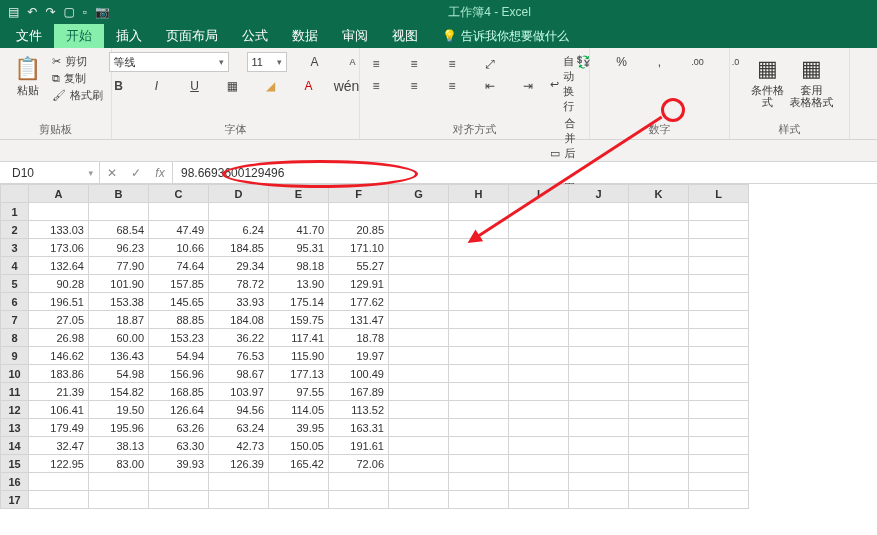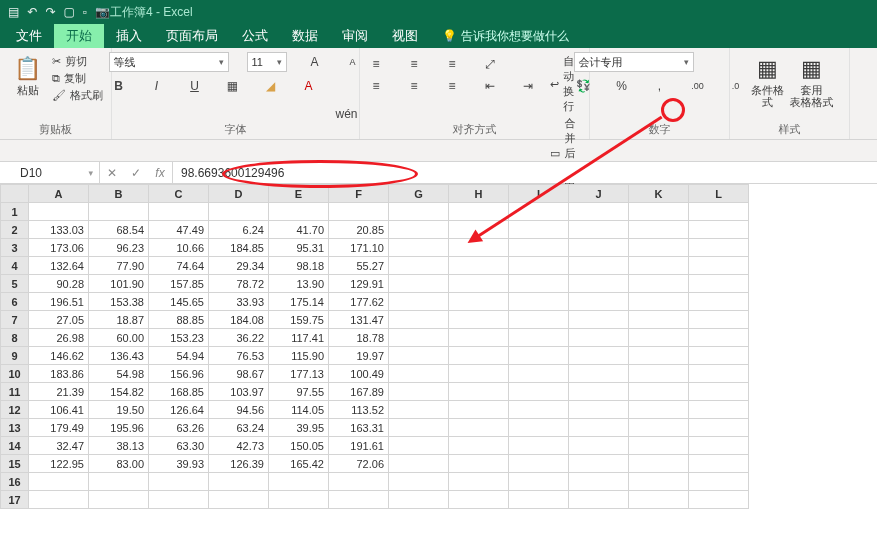--- a/index.html
+++ b/index.html
@@ -2,21 +2,21 @@
 <html><head>
 <meta charset="utf-8">
 <style>
 *{margin:0;padding:0;box-sizing:border-box;font-family:"Microsoft YaHei",SimSun,sans-serif;}
 body{background:#fff;font-size:12px;color:#333;user-select:none;overflow:hidden;}
 
 
 .titlebar{height:24px;background:#0b6b4a;display:flex;align-items:center;padding:0 8px;}
 .titlebar .qat{display:flex;gap:8px;}
 .titlebar .qat span{color:#fff;font-size:12px;opacity:.9;}
-.titlebar .title{flex:1;text-align:left;color:#a9e7d0;font-size:12px;}
+.titlebar .title{flex:1;text-align:center;color:#a9e7d0;font-size:12px;}
 
 
 .menubar{height:24px;background:#0b6b4a;display:flex;align-items:stretch;padding-left:4px;}
 .menubar .tab{padding:0 12px;display:flex;align-items:center;color:#fff;font-size:13px;cursor:pointer;}
 .menubar .tab.active{background:#86efac;color:#0b6b4a;}
 .menubar .tell{display:flex;align-items:center;color:#cfe;padding-left:12px;font-size:12px;}
 .menubar .tell .bulb{margin-right:4px;}
 
 
 .ribbon{height:92px;background:#f3f2f1;border-bottom:1px solid #d4d4d4;display:flex;}
@@ -32,21 +32,21 @@
 .dd.small{width:40px;}
 .dd::after{content:"▾";position:absolute;right:4px;color:#666;font-size:9px;}
 .btnrow{display:flex;gap:18px;}
 .sq{width:20px;height:20px;display:flex;align-items:center;justify-content:center;font-size:12px;color:#444;border:1px solid transparent;}
 .sq.bold{font-weight:bold;}
 .sq.ital{font-style:italic;}
 .sq.uline{text-decoration:underline;}
 
 
 .fbar{height:22px;border-bottom:1px solid #d4d4d4;display:flex;align-items:stretch;}
-.namebox{width:100px;border-right:1px solid #d4d4d4;display:flex;align-items:center;padding:0 20px;font-size:12px;background:#fff;position:relative;}
+.namebox{width:100px;border-right:1px solid #d4d4d4;display:flex;align-items:center;padding:0 12px;font-size:12px;background:#fff;position:relative;}
 .namebox::after{content:"▾";color:#999;font-size:9px;position:absolute;right:6px;}
 .fbtns{display:flex;align-items:center;border-right:1px solid #d4d4d4;}
 .fbtn{width:24px;text-align:center;color:#888;font-size:12px;}
 .finput{flex:1;display:flex;align-items:center;padding:0 8px;font-size:12px;background:#fff;position:relative;}
 
 
 .gridwrap{position:relative;}
 .grid{border-collapse:collapse;table-layout:fixed;}
 .grid th,.grid td{border:1px solid #d4d4d4;height:18px;font-size:11px;}
 .grid .colh{background:#e6e6e6;text-align:center;width:60px;color:#333;}
@@ -124,21 +124,21 @@
         <div class="sq">A</div>
         <div class="sq" style="font-size:9px;">A</div>
       </div>
       <div class="btnrow">
         <div class="sq bold">B</div>
         <div class="sq ital">I</div>
         <div class="sq uline">U</div>
         <div class="sq">▦</div>
         <div class="sq" style="color:#d9a24a;">◢</div>
         <div class="sq" style="color:#c00;">A</div>
-        <div class="sq" style="font-size:12px;margin-top:28px;">wén</div>
+        <div class="sq" style="font-size:14px;">wén</div>
       </div>
     </div>
     <div class="label">字体</div>
   </div>
 
   <div class="group" style="width:230px;">
     <div class="body">
       <div class="stack">
         <div class="btnrow">
           <div class="sq">≡</div>
@@ -163,21 +163,20 @@
             <span>▭</span>
             <span>合并后居中</span>
           </div>
       </div>
     </div>
     <div class="label">对齐方式</div>
   </div>
 
   <div class="group" style="width:140px;">
     <div class="body" style="flex-direction:column;gap:4px;">
-      <div class="dd" style="width:120px;">会计专用</div>
       <div class="btnrow">
         <div class="sq">💱</div>
         <div class="sq">%</div>
         <div class="sq">,</div>
         <div class="sq" style="font-size:9px;">.00</div>
         <div class="sq" style="font-size:9px;">.0</div>
       </div>
     </div>
     <div class="label">数字</div>
   </div>

